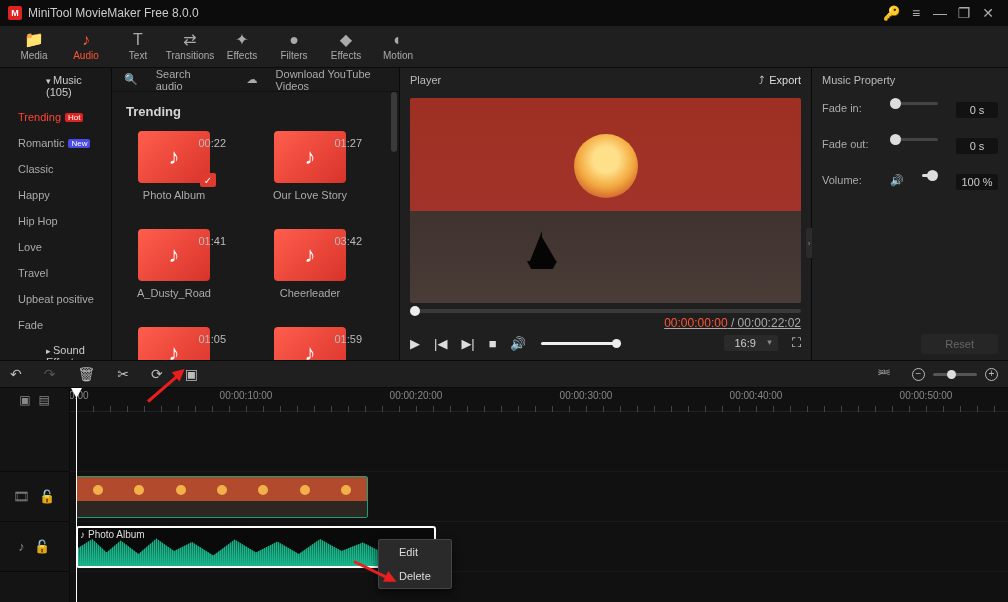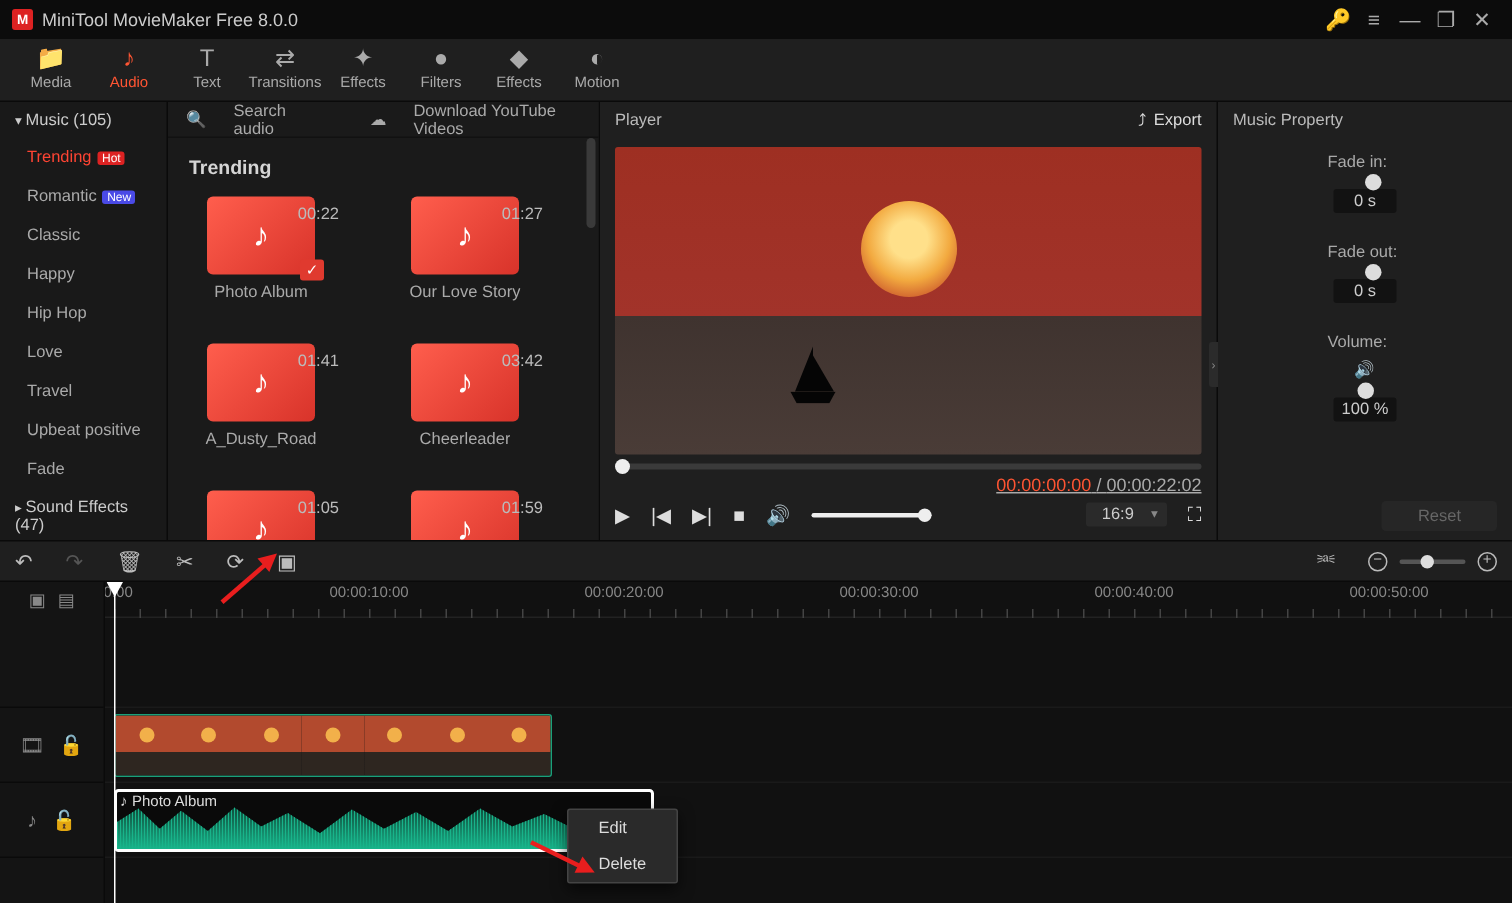--- a/index.html
+++ b/index.html
@@ -17,21 +17,21 @@
 .toolbar .tab { width: 52px; display: flex; flex-direction: column; align-items: center; justify-content: center; gap: 2px; color: #aaa; cursor: pointer; font-size: 10px; }
 .toolbar .tab.active { color: #ff5533; }
 .toolbar .tab .ico { font-size: 16px; line-height: 1; }
 
 
 .upper { height: 292px; display: flex; background: #1a1a1a; }
 
 
 .libcol { width: 400px; display: flex; border-right: 1px solid #0a0a0a; }
 .sidebar { width: 112px; background: #191919; border-right: 1px solid #0a0a0a; overflow: hidden; }
-.side-head { padding: 6px 10px; color: #ccc; font-size: 11px; cursor: pointer; }
+.side-head { padding: 6px 10px; color: #ccc; font-size: 11px; cursor: pointer; margin-left: 36px; }
 .side-head::before { content: "▸ "; font-size: 9px; }
 .side-head.open::before { content: "▾ "; }
 .side-item { padding: 7px 10px 7px 18px; color: #aaa; font-size: 11px; cursor: pointer; display: flex; align-items: center; gap: 4px; }
 .side-item.active { color: #ff4433; }
 .badge { font-size: 8px; padding: 0 3px; border-radius: 2px; color: #fff; }
 .badge.hot { background: #d22; }
 .badge.new { background: #4a4ae6; }
 
 .libmain { flex: 1; background: #1a1a1a; display: flex; flex-direction: column; position: relative; }
 .libtop { height: 24px; display: flex; align-items: center; padding: 0 12px; gap: 18px; color: #aaa; font-size: 11px; border-bottom: 1px solid #111; }
@@ -66,21 +66,21 @@
 .pctrls .ico { cursor: pointer; font-size: 13px; }
 .pctrls .sp { flex: 1; }
 .ratio { background: #2a2a2a; padding: 2px 22px 2px 10px; border-radius: 2px; font-size: 11px; position: relative; color: #ccc; }
 .ratio::after { content: "▾"; position: absolute; right: 6px; top: 2px; color: #888; font-size: 9px; }
 .vol-track { width: 80px; height: 3px; background: #eee; border-radius: 2px; position: relative; }
 .vol-track::after { content: ""; position: absolute; right: 0; top: -3px; width: 9px; height: 9px; background: #eee; border-radius: 50%; }
 
 
 .propcol { width: 196px; background: #1f1f1f; display: flex; flex-direction: column; position: relative; }
 .propcol .phd { height: 24px; display: flex; align-items: center; padding: 0 10px; color: #bbb; }
-.proprow { display: flex; align-items: center; padding: 10px 10px; gap: 6px; font-size: 11px; color: #aaa; flex-direction: column; }
+.proprow { display: flex; align-items: flex-start; padding: 10px 10px; gap: 18px; font-size: 11px; color: #aaa; }
 .proprow .lab { width: 50px; }
 .proprow .sld { flex: 1; height: 3px; background: #444; position: relative; border-radius: 2px; }
 .proprow .sld .kn { position: absolute; left: 0; top: -4px; width: 11px; height: 11px; background: #ddd; border-radius: 50%; }
 .proprow .sld.vol::before { content: ""; position: absolute; left: 0; top: 0; height: 100%; width: 62%; background: #ddd; border-radius: 2px; }
 .proprow .sld.vol .kn { left: calc(62% - 5px); }
 .proprow .val { width: 42px; text-align: center; background: #121212; padding: 2px 0; border-radius: 2px; color: #ccc; }
 .collapse-tab { position: absolute; left: -6px; top: 160px; width: 6px; height: 30px; background: #2b2b2b; border-radius: 2px 0 0 2px; display:flex; align-items:center; justify-content:center; color:#888; font-size:8px; }
 .resetbtn { position: absolute; bottom: 6px; right: 10px; background: #262626; color: #666; padding: 4px 24px; border-radius: 3px; font-size: 11px; }
 
 

